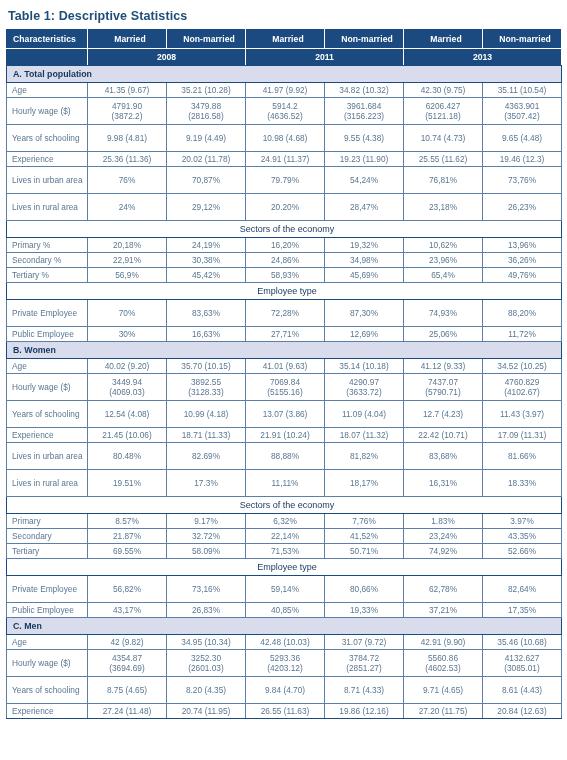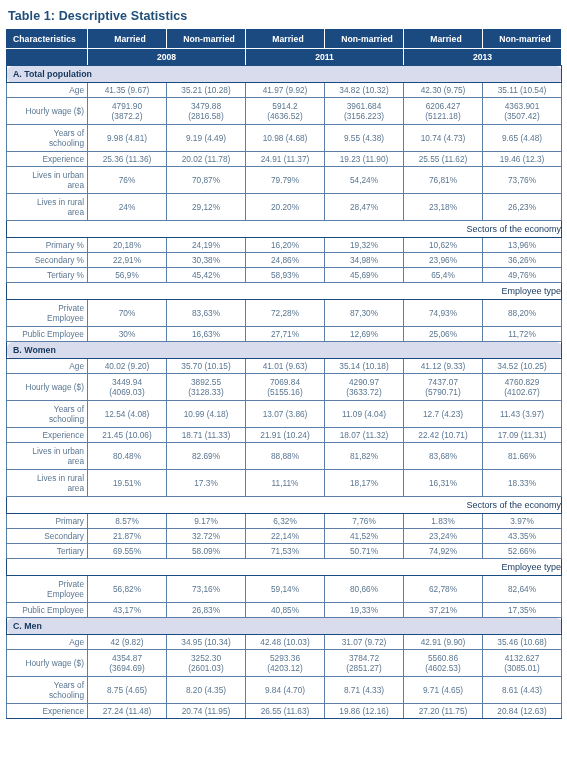--- a/index.html
+++ b/index.html
@@ -71,29 +71,28 @@
     background:#d9dced;
     color:#14375e;
     font-weight:bold;
     font-size:8.8px;
     text-align:left;
     padding:3px 0 3px 6px;
     border-left:1px solid #1b4a80;
     border-right:1px solid #1b4a80;
     border-top:1px solid #1b4a80;
     border-bottom:1px solid #1b4a80;
-    border-radius:6px;
   }
   
   tr.subsection td{
     background:#ffffff;
     color:#14375e;
     font-weight:normal;
     font-size:9px;
-    text-align:right;
+    text-align:center;
     padding:3px 0 3px 6px;
     border-left:1px solid #1b4a80;
     border-right:1px solid #1b4a80;
     border-top:1px solid #1b4a80;
     border-bottom:1px solid #1b4a80;
   }
 
   tr.drow td{
     border-left:1px solid #5b7fa6;
     border-right:1px solid #5b7fa6;
@@ -101,22 +100,22 @@
     padding:2px 3px;
     text-align:center;
     color:#5a7691;
     font-size:8.3px;
     line-height:10px;
     vertical-align:middle;
     background:#ffffff;
     white-space:nowrap;
   }
   tr.drow td.rlbl{
-    text-align:right;
-    padding-left:13px;
+    text-align:left;
+    padding-left:5px;
     color:#5a7691;
     white-space:normal;
     line-height:10px;
   }
   tr.drow.tall td{height:22px;}
   tr.drow.last td{border-bottom:1.6px solid #1b4a80;}
   .two-line{display:block;}
 </style>
 </head>
 <body>

